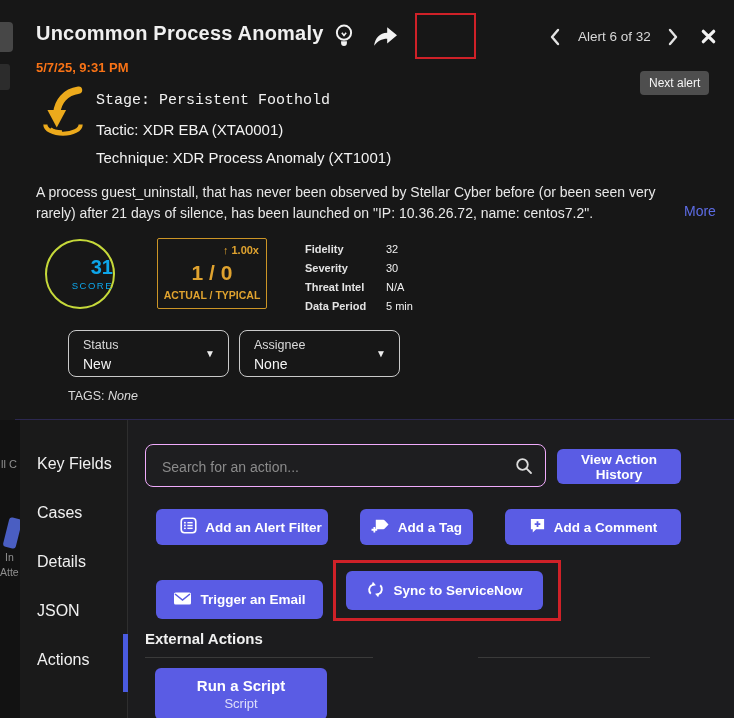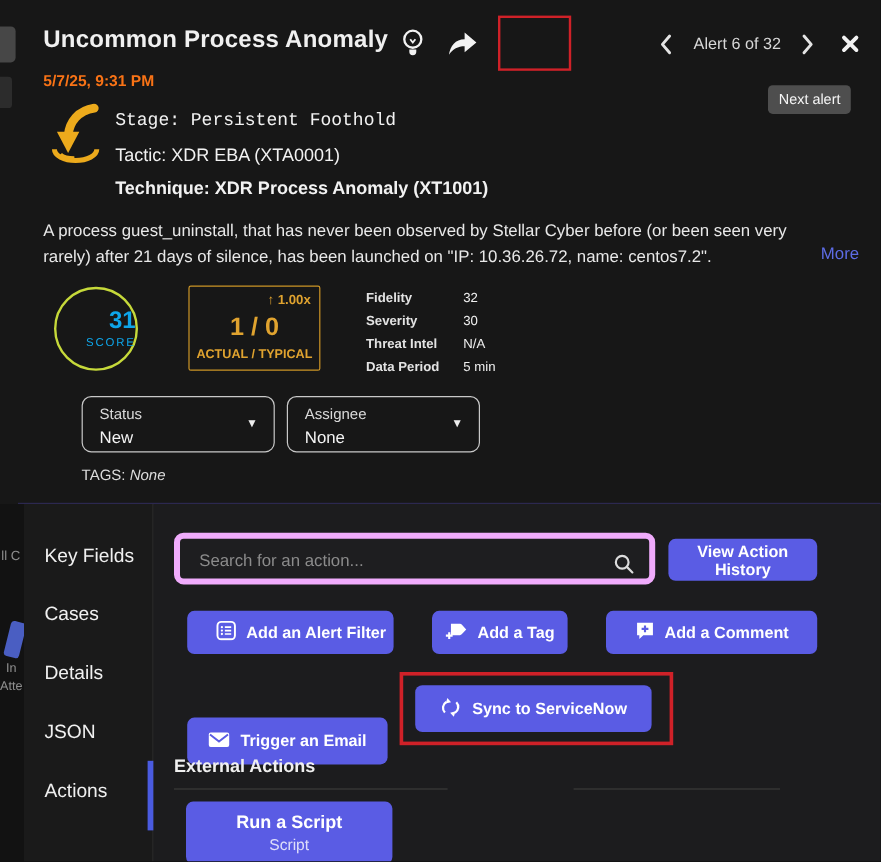--- a/index.html
+++ b/index.html
@@ -54,21 +54,21 @@
   .left-strip{position:absolute;left:0;top:420px;width:20px;height:298px;background:#121212;overflow:hidden;}
   .frag{position:absolute;color:#8f8f8f;font-size:11px;}
   .frag-shape{position:absolute;left:6px;top:98px;width:13px;height:30px;background:#4a5ec2;
     border-radius:3px;transform:rotate(14deg);}
   .sidebar{position:absolute;left:20px;top:420px;width:108px;height:298px;background:#1a1a1a;
     border-right:1px solid #2e2e2e;box-sizing:border-box;}
   .side-item{position:absolute;left:17px;font-size:16px;font-weight:500;color:#f0f0f0;cursor:pointer;}
   .active-bar{position:absolute;left:103px;top:214px;width:5px;height:58px;background:#4a5be0;}
   .content{position:absolute;left:128px;top:420px;width:606px;height:298px;background:#1c1c1e;}
 
-  .search-box{position:absolute;left:145px;top:444px;width:401px;height:43px;border:5px solid #f0abfc;
+  .search-box{position:absolute;left:145px;top:444px;width:401px;height:43px;border:1px solid #f0abfc;
     border-radius:8px;box-sizing:border-box;background:#1e1e20;}
   .search-box input{position:absolute;left:14px;top:0;width:340px;height:100%;background:transparent;
     border:none;outline:none;color:#e8e8e8;font-size:14px;font-family:inherit;}
   .search-box input::placeholder{color:#8b8b8b;}
   .search-icon{position:absolute;right:12px;top:12px;}
 
   .btn{position:absolute;display:flex;align-items:center;justify-content:center;gap:8px;
     background:#5a5ce4;border:none;border-radius:6px;color:#fff;font-weight:700;font-size:13.5px;
     font-family:inherit;cursor:pointer;}
   .red-box.sync{left:333px;top:560px;width:228px;height:61px;}
@@ -127,21 +127,21 @@
   <div class="kc-icon">
     <svg width="52" height="54" viewBox="0 0 50 52">
       <path d="M8 37 a17 9 0 1 0 34 0" fill="none" stroke="#ecaa1c" stroke-width="4"></path>
       <path d="M13 41 a12 5 0 0 0 11 3" fill="none" stroke="#ecaa1c" stroke-width="3"></path>
       <path d="M40 4 C27 6 20 15 19 26" fill="none" stroke="#ecaa1c" stroke-width="7" stroke-linecap="round"></path>
       <path d="M10 23 L19 40 L28 23 Z" fill="#ecaa1c"></path>
     </svg>
   </div>
   <div class="kc-line" style="top:92px;font-family:Liberation Mono, monospace;">Stage: Persistent Foothold</div>
   <div class="kc-line" style="top:121px;">Tactic: XDR EBA (XTA0001)</div>
-  <div class="kc-line" style="top:149px;font-weight:bold;">Technique: XDR Process Anomaly (XT1001)</div>
+  <div class="kc-line" style="top:149px;">Technique: XDR Process Anomaly (XT1001)</div>
 
   <div class="desc">A process guest_uninstall, that has never been observed by Stellar Cyber before (or been seen very rarely) after 21 days of silence, has been launched on "IP: 10.36.26.72, name: centos7.2".</div>
   <div class="more-link">More</div>
 
   <div class="score-circle">
     <div class="score-val">31</div>
     <div class="score-lab">SCORE</div>
   </div>
 
   <div class="ratio-box">
@@ -247,21 +247,21 @@
   <button class="btn" style="left:505px;top:509px;width:176px;height:36px;">
     <span>
       <svg width="17" height="17" viewBox="0 0 18 18">
         <path d="M2 2 h14 v11 h-8.5 l-3.5 3.5 v-3.5 h-2 Z" fill="#fff"></path>
         <path d="M9 4.5 v6 M6 7.5 h6" stroke="#5a5ce4" stroke-width="1.9"></path>
       </svg>
     </span>
     <span>Add a Comment</span>
   </button>
 
-  <button class="btn" style="left:156px;top:598px;width:167px;height:39px;">
+  <button class="btn" style="left:156px;top:580px;width:167px;height:39px;">
     <span>
       <svg width="19" height="16" viewBox="0 0 19 16">
         <rect x="1" y="2.5" width="17" height="12" rx="1.6" fill="#fff"></rect>
         <path d="M2 4 L9.5 10 L17 4" fill="none" stroke="#5a5ce4" stroke-width="1.6"></path>
       </svg>
     </span>
     <span>Trigger an Email</span>
   </button>
 
   <button class="btn" style="left:346px;top:571px;width:197px;height:39px;">

